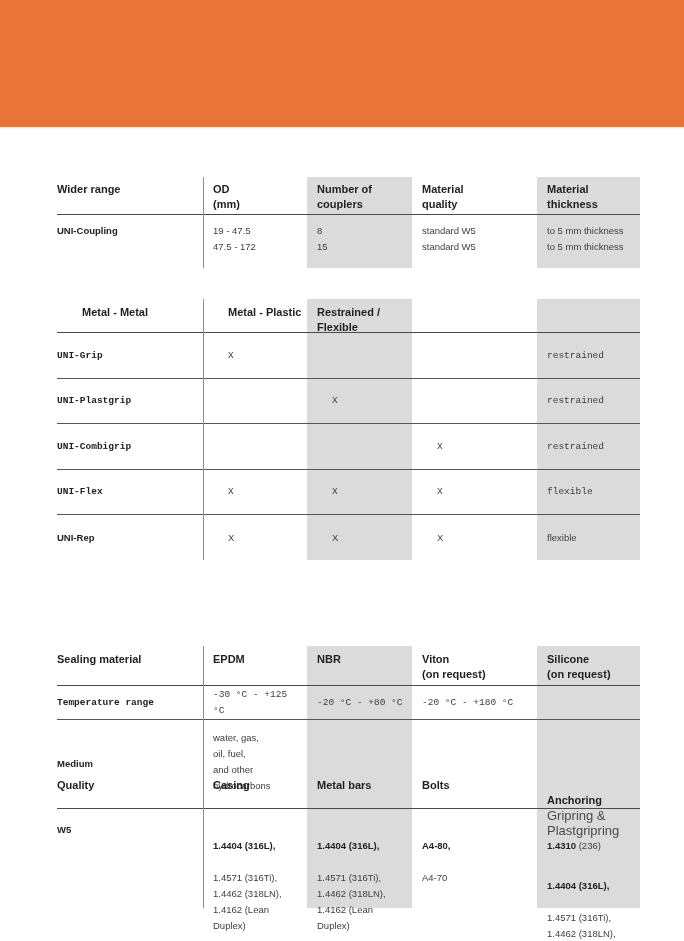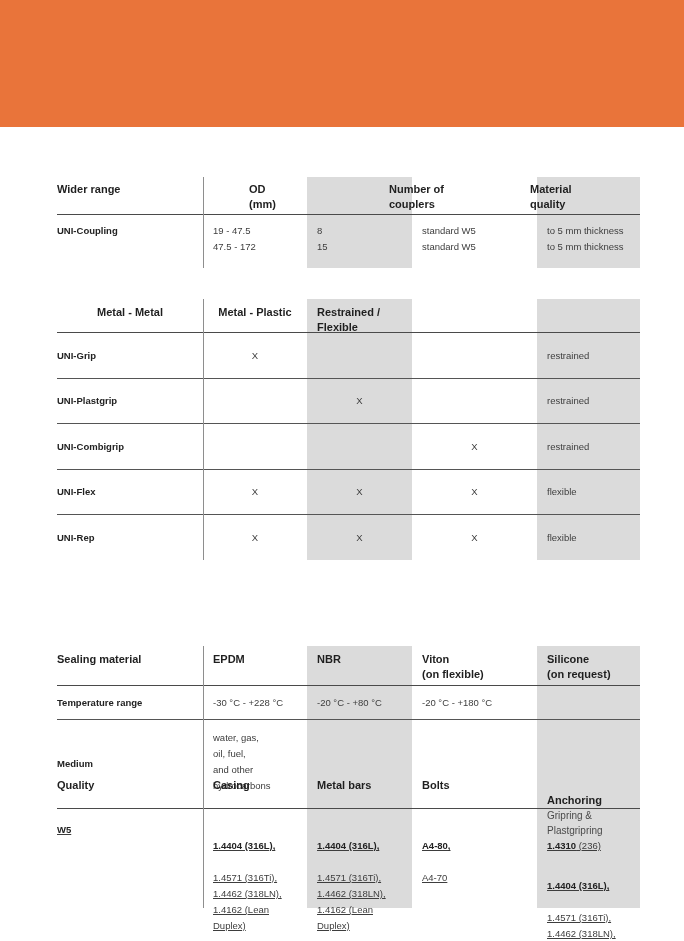--- a/index.html
+++ b/index.html
@@ -9,37 +9,37 @@
   }
   *{box-sizing:border-box;}
   .banner{position:absolute;left:0;top:0;width:684px;height:127px;background:#e9743a;}
   .tbl{position:absolute;left:57px;width:583px;}
   .stripe{position:absolute;top:0;bottom:0;background:#dbdbdb;z-index:0;}
   .stripe.col3{left:250px;width:105px;}
   .stripe.col5{left:480px;width:103px;}
   .vline{position:absolute;top:0;bottom:0;left:146px;width:1px;background:#8e8e8e;z-index:2;}
   .row{position:relative;z-index:1;display:grid;grid-template-columns:146px 104px 105px 125px 103px;}
   .hrow{border-bottom:1.5px solid #4a4a4a;}
-  .rsep{border-bottom:1.5px solid #555555;}
+  .rsep{border-bottom:1.5px solid #555555;font-family:Liberation Mono, monospace;}
   .c{padding:0 8px 0 10px;font-size:9.5px;line-height:16px;white-space:pre-line;}
   .c1{padding-left:0;}
   .h{font-weight:bold;font-size:11px;line-height:14.5px;color:#1f1f1f;}
   .b{font-weight:bold;color:#222222;}
   .blk{display:block;white-space:pre-line;}
-  .sub{display:block;font-weight:normal;font-size:10px;color:#4a4a4a;margin-top:2px;}
-  .ctr{text-align:center;padding-left:0;padding-right:0;}
+  .sub{display:block;font-weight:normal;font-size:13px;color:#4a4a4a;margin-top:2px;}
+  .ctr{padding-left:0;padding-right:0;margin-left:25px;}
   .vc{align-items:center;}
   .selfc{align-self:center;}
   .gap8{display:block;height:8px;}
   
-  .t1{top:177px;} .t1 .r-h{height:38px;padding-top:5px;gap:36px;} .t1 .r-d{height:53px;padding-top:8px;}
+  .t1{top:177px;} .t1 .r-h{height:38px;padding-top:5px;} .t1 .r-d{height:53px;padding-top:8px;}
   .t2{top:299px;} .t2 .r-h{height:34px;padding-top:6px;}
   .t2 .r1{height:46px;} .t2 .r2{height:45px;} .t2 .r3{height:46px;} .t2 .r4{height:45px;} .t2 .r5{height:45px;}
   .t3{top:616px;margin-top:30px;} .t3 .r-h{height:40px;padding-top:6px;} .t3 .r-t{height:34px;} .t3 .r-m{height:77px;padding-top:10px;}
-  .t4{top:772px;} .t4 .r-h{height:37px;padding-top:6px;} .t4 .r-d{height:99px;padding-top:13px;text-decoration:underline;}
+  .t4{top:772px;} .t4 .r-h{height:37px;padding-top:6px;} .t4 .r-d{height:99px;padding-top:13px;}
 </style>
 </head>
 <body>
 
 <div class="banner"></div>
 
 <div class="tbl t1">
   <div class="stripe col3"></div>
   <div class="stripe col5"></div>
   <div class="vline"></div>
@@ -116,27 +116,27 @@
 
 <div class="tbl t3">
   <div class="stripe col3"></div>
   <div class="stripe col5"></div>
   <div class="vline"></div>
   <div class="row hrow r-h">
     <div class="c c1 h">Sealing material</div>
     <div class="c h">EPDM</div>
     <div class="c h">NBR</div>
     <div class="c h">Viton
-(on flexible)</div>
+(on request)</div>
     <div class="c h">Silicone
 (on request)</div>
   </div>
   <div class="row rsep vc r-t">
     <div class="c c1 b">Temperature range</div>
-    <div class="c">-30 °C - +228 °C</div>
+    <div class="c">-30 °C - +125 °C</div>
     <div class="c">-20 °C - +80 °C</div>
     <div class="c">-20 °C - +180 °C</div>
     <div class="c"></div>
   </div>
   <div class="row r-m">
     <div class="c c1 b selfc">Medium</div>
     <div class="c">water, gas,
 oil, fuel,
 and other
 hydrocarbons</div>

